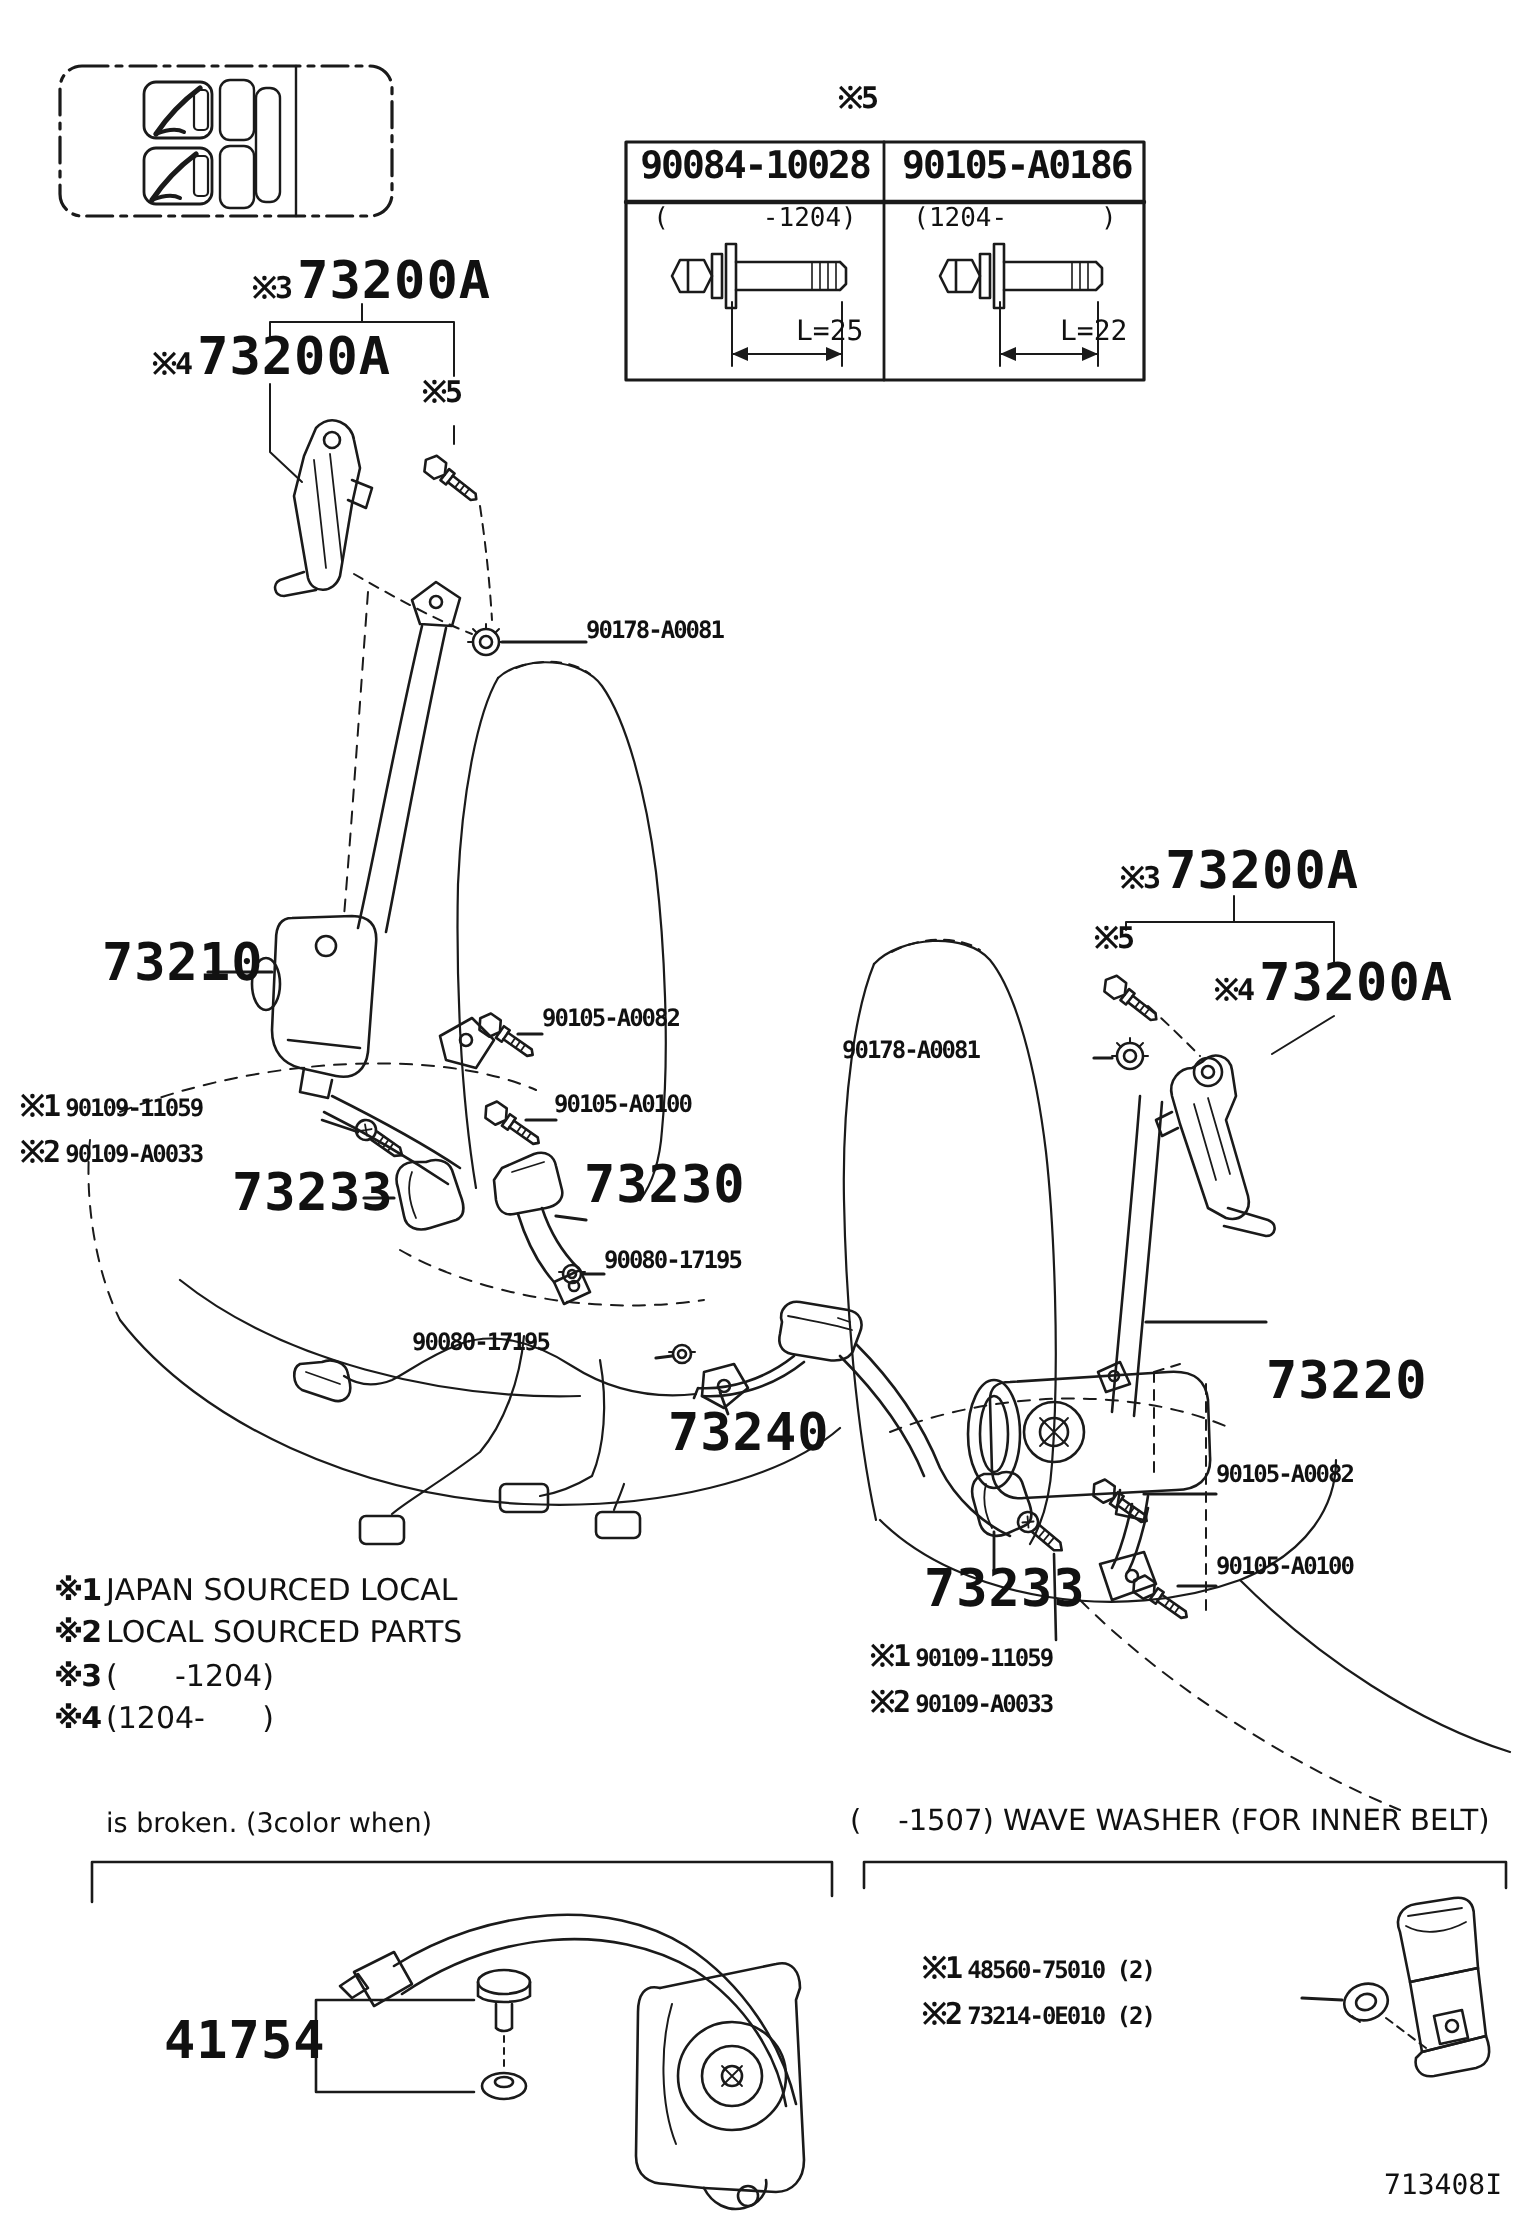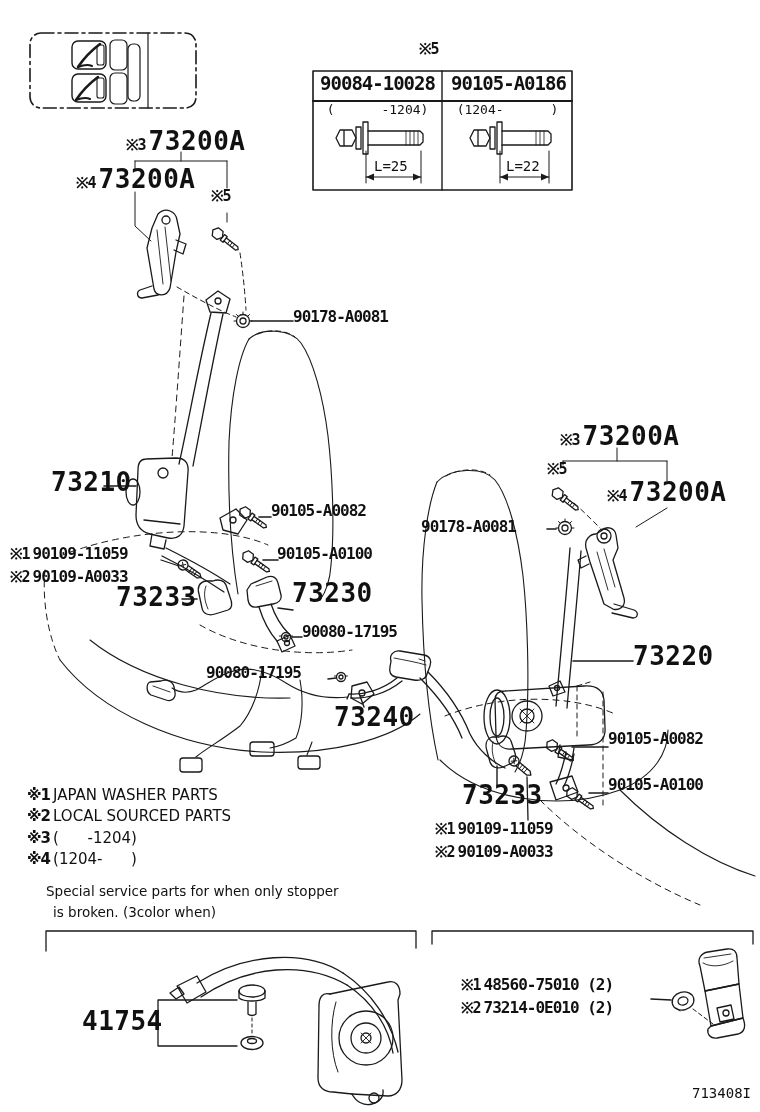--- a/index.html
+++ b/index.html
@@ -1,29 +1,29 @@
 <!DOCTYPE html>
 <html><head>
 <meta charset="utf-8">
 <style>
   html,body{margin:0;padding:0;background:#fff;}
   #stage{position:relative;width:760px;height:1112px;background:#fff;overflow:hidden;
          font-family:"DejaVu Sans Mono","Liberation Mono",monospace;color:#111;}
   #art{position:absolute;left:0;top:0;}
   .lbl{position:absolute;white-space:pre;line-height:1;display:flex;align-items:baseline;}
-  .pn{font-weight:bold;font-size:16px;letter-spacing:-1px;}
+  .pn{font-weight:bold;font-size:12px;letter-spacing:-1px;}
   .big{font-weight:bold;font-size:26px;letter-spacing:0.5px;}
   .ref{font-weight:bold;font-size:15px;letter-spacing:-1px;margin-right:3px;}
   .note{font-family:"DejaVu Sans","Liberation Sans",sans-serif;font-size:15px;}
   .note .ref{font-size:15px;}
   .snote{font-family:"DejaVu Sans","Liberation Sans",sans-serif;font-size:13.5px;}
   .wtitle{font-family:"DejaVu Sans","Liberation Sans",sans-serif;font-size:14.5px;}
   .th{font-weight:bold;font-size:19px;letter-spacing:-1px;justify-content:center;}
   .range{font-size:13px;justify-content:center;}
-  .dim{font-size:14px;}
+  .dim{font-size:14px;margin-left:24px;}
   .ftr{font-size:14px;}
   .ctr{text-align:center;display:block;}
 </style>
 </head>
 <body>
 
 <div id="stage">
 
 <svg id="art" width="760" height="1112" viewBox="0 0 760 1112" stroke="#1a1a1a" fill="none" stroke-width="1.3" stroke-linecap="round" stroke-linejoin="round">
   <defs>
@@ -295,34 +295,34 @@
 <div class="lbl big" style="left:116px;top:584px">73233</div>
 <div class="lbl big" style="left:292px;top:580px">73230</div>
 <div class="lbl pn" style="left:302px;top:624px">90080-17195</div>
 <div class="lbl pn" style="left:206px;top:665px">90080-17195</div>
 <div class="lbl big" style="left:334px;top:704px">73240</div>
 
 <div class="lbl" style="left:560px;top:423px"><span class="ref">※3</span><span class="big">73200A</span></div>
 <div class="lbl" style="left:547px;top:462px"><span class="ref">※5</span></div>
 <div class="lbl" style="left:607px;top:479px"><span class="ref">※4</span><span class="big">73200A</span></div>
 <div class="lbl pn" style="left:421px;top:519px">90178-A0081</div>
-<div class="lbl big" style="left:633px;top:643px">73220</div>
+<div class="lbl big" style="left:633px;top:678px">73220</div>
 <div class="lbl pn" style="left:608px;top:731px">90105-A0082</div>
 <div class="lbl pn" style="left:608px;top:777px">90105-A0100</div>
 <div class="lbl big" style="left:462px;top:782px">73233</div>
 <div class="lbl" style="left:435px;top:821px"><span class="ref">※1</span><span class="pn">90109-11059</span></div>
 <div class="lbl" style="left:435px;top:844px"><span class="ref">※2</span><span class="pn">90109-A0033</span></div>
 
-<div class="lbl note" style="left:27px;top:788px"><span class="ref">※1</span><span>JAPAN WASHER PARTS</span></div>
+<div class="lbl note" style="left:27px;top:788px"><span class="ref">※1</span><span>JAPAN SOURCED LOCAL</span></div>
 <div class="lbl note" style="left:27px;top:809px"><span class="ref">※2</span><span>LOCAL SOURCED PARTS</span></div>
 <div class="lbl note" style="left:27px;top:831px"><span class="ref">※3</span><span>(      -1204)</span></div>
 <div class="lbl note" style="left:27px;top:852px"><span class="ref">※4</span><span>(1204-      )</span></div>
 
-<div class="lbl snote" style="left:46px;top:885px">Special service parts for when only stopper</div>
 <div class="lbl snote" style="left:53px;top:906px">is broken. (3color when)</div>
 <div class="lbl big" style="left:82px;top:1008px">41754</div>
 
+<div class="lbl wtitle" style="left:425px;top:904px">(    -1507) WAVE WASHER (FOR INNER BELT)</div>
 <div class="lbl" style="left:461px;top:977px"><span class="ref">※1</span><span class="pn">48560-75010 (2)</span></div>
 <div class="lbl" style="left:461px;top:1000px"><span class="ref">※2</span><span class="pn">73214-0E010 (2)</span></div>
 
 <div class="lbl ftr" style="left:692px;top:1086px">713408I</div>
 
 </div>
 
 </body></html>

